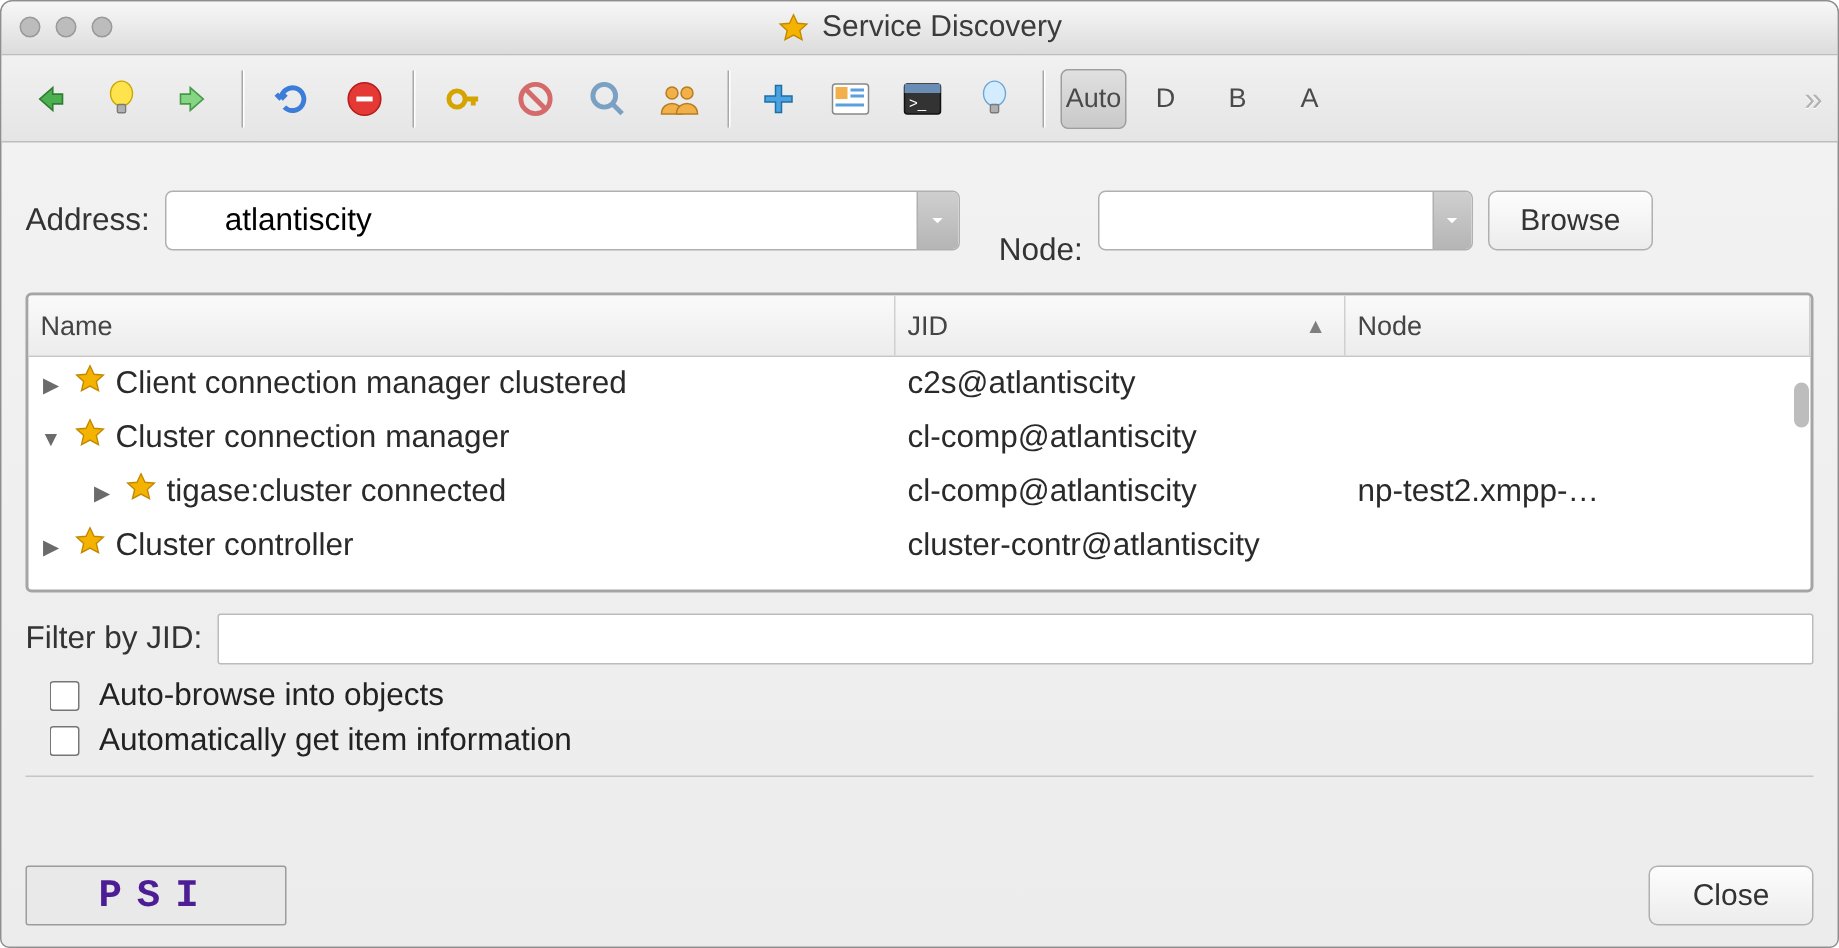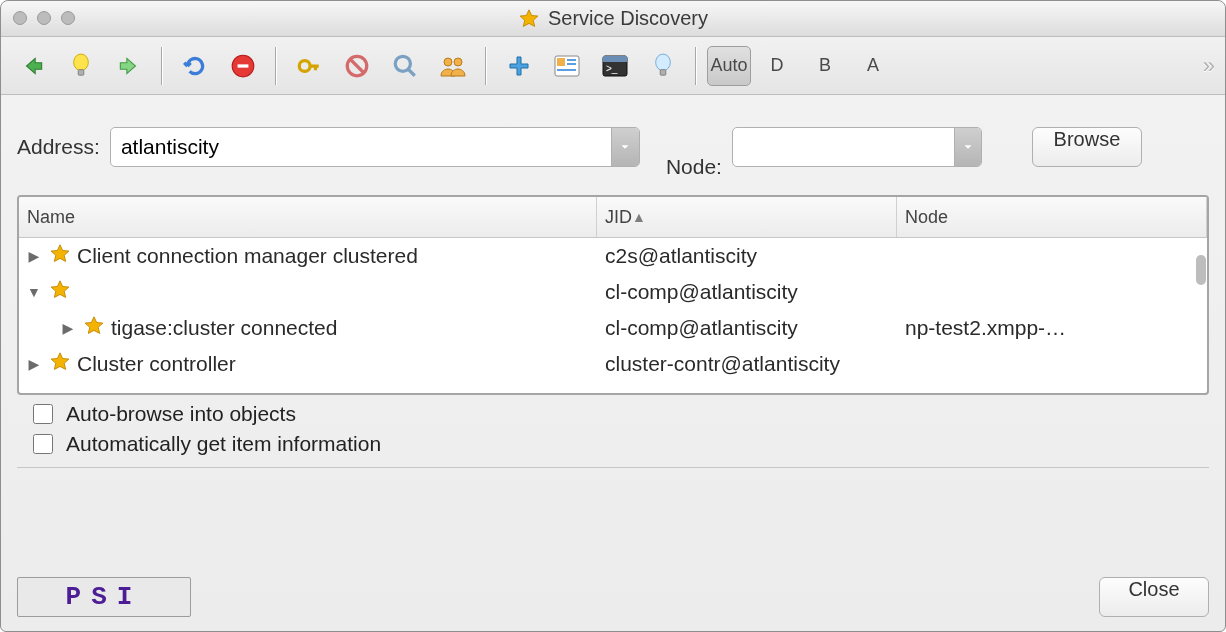--- a/index.html
+++ b/index.html
@@ -51,54 +51,53 @@
   
   .addr-row {
     padding:20px 16px 6px 16px;
     display:flex; align-items:center; gap:10px;
     font-size:21px; color:#333;
   }
   .addr-row label { white-space:nowrap; }
   .combo {
     display:flex; align-items:center;
     background:#fff; border:1px solid #b0b0b0; border-radius:5px;
-    height:40px; overflow:hidden;
+    height:40px; overflow:hidden;padding-left:29px;
   }
   .combo input {
     border:none; outline:none; height:100%; font-size:21px; padding:0 10px; background:transparent;
   }
   .combo .drop {
     width:30px; height:100%; background:linear-gradient(to bottom,#cfcfcf,#b5b5b5);
     display:flex; align-items:center; justify-content:center; cursor:pointer;
     border-left:1px solid #b0b0b0;
   }
   .btn {
     height:40px; padding:0 20px; border-radius:6px;
     background:linear-gradient(to bottom,#fdfdfd,#ececec);
     border:1px solid #b0b0b0; cursor:pointer;
     font-size:20px; color:#333;
-    display:inline-flex; align-items:flex-start; justify-content:center;
+    display:inline-flex; align-items:center; justify-content:center;
     min-width:110px;
-    margin-left:40px;
   }
 
   
   .tree-wrap {
     margin:10px 16px 4px 16px; border:2px solid #a5a5a5; border-radius:4px;
     height:200px; background:#fff; position:relative; overflow:hidden;
   }
   .thead {
     display:flex; align-items:center; height:41px;
     background:linear-gradient(to bottom,#fafafa,#ececec);
     border-bottom:1px solid #c6c6c6;
     font-size:18px; color:#444;
   }
   .th { padding:0 8px; border-right:1px solid #d0d0d0; height:100%; display:flex; align-items:center; }
   .th.name { width:578px; }
-  .th.jid  { width:300px; justify-content:flex-start; }
+  .th.jid  { width:300px; justify-content:space-between; }
   .th.node { flex:1; }
   .sort-arrow { color:#7e7e7e; font-size:14px; margin-right:4px; }
   .tbody { overflow:hidden; height:166px; }
   .row { display:flex; align-items:center; height:36px; font-size:21px; color:#2a2a2a; }
   .cell-name { width:578px; display:flex; align-items:center; gap:6px; padding-left:6px; white-space:nowrap; overflow:hidden; }
   .cell-jid  { width:300px; padding:0 8px; white-space:nowrap; overflow:hidden; }
   .cell-node { flex:1; padding:0 8px; white-space:nowrap; overflow:hidden; text-overflow:ellipsis; }
   .disclosure { width:18px; text-align:center; color:#6b6b6b; font-size:14px; }
   .indent-0 { padding-left:0px; }
   .indent-1 .cell-name { padding-left:40px; }
@@ -308,20 +307,21 @@
           </div>
           <div class="cell-jid">c2s@atlantiscity</div>
           <div class="cell-node"></div>
         </div>
         <div class="row indent-0">
           <div class="cell-name">
             <span class="disclosure">▼</span>
             <span><svg width="22" height="22" viewBox="0 0 24 24">
                 <path fill="#f5b301" stroke="#c28800" stroke-width="1" d="M12 2l2.9 6.2 6.8.6-5.1 4.6 1.6 6.7L12 16.8 5.8 20.1l1.6-6.7L2.3 8.8l6.8-.6z"></path>
               </svg></span>
+            <span>Cluster connection manager</span>
           </div>
           <div class="cell-jid">cl-comp@atlantiscity</div>
           <div class="cell-node"></div>
         </div>
         <div class="row indent-1">
           <div class="cell-name">
             <span class="disclosure">▶</span>
             <span><svg width="22" height="22" viewBox="0 0 24 24">
                 <path fill="#f5b301" stroke="#c28800" stroke-width="1" d="M12 2l2.9 6.2 6.8.6-5.1 4.6 1.6 6.7L12 16.8 5.8 20.1l1.6-6.7L2.3 8.8l6.8-.6z"></path>
               </svg></span>
@@ -338,20 +338,24 @@
               </svg></span>
             <span>Cluster controller</span>
           </div>
           <div class="cell-jid">cluster-contr@atlantiscity</div>
           <div class="cell-node"></div>
         </div>
       </div>
     <div class="scroll-pill"></div>
   </div>
 
+  <div class="filter-row">
+    <label>Filter by JID:</label>
+    <input type="text" value="" style="">
+  </div>
 
   <div class="checks">
     <label class="chk">
       <input type="checkbox" style="">
       <span>Auto-browse into objects</span>
     </label>
     <label class="chk">
       <input type="checkbox" style="">
       <span>Automatically get item information</span>
     </label>

